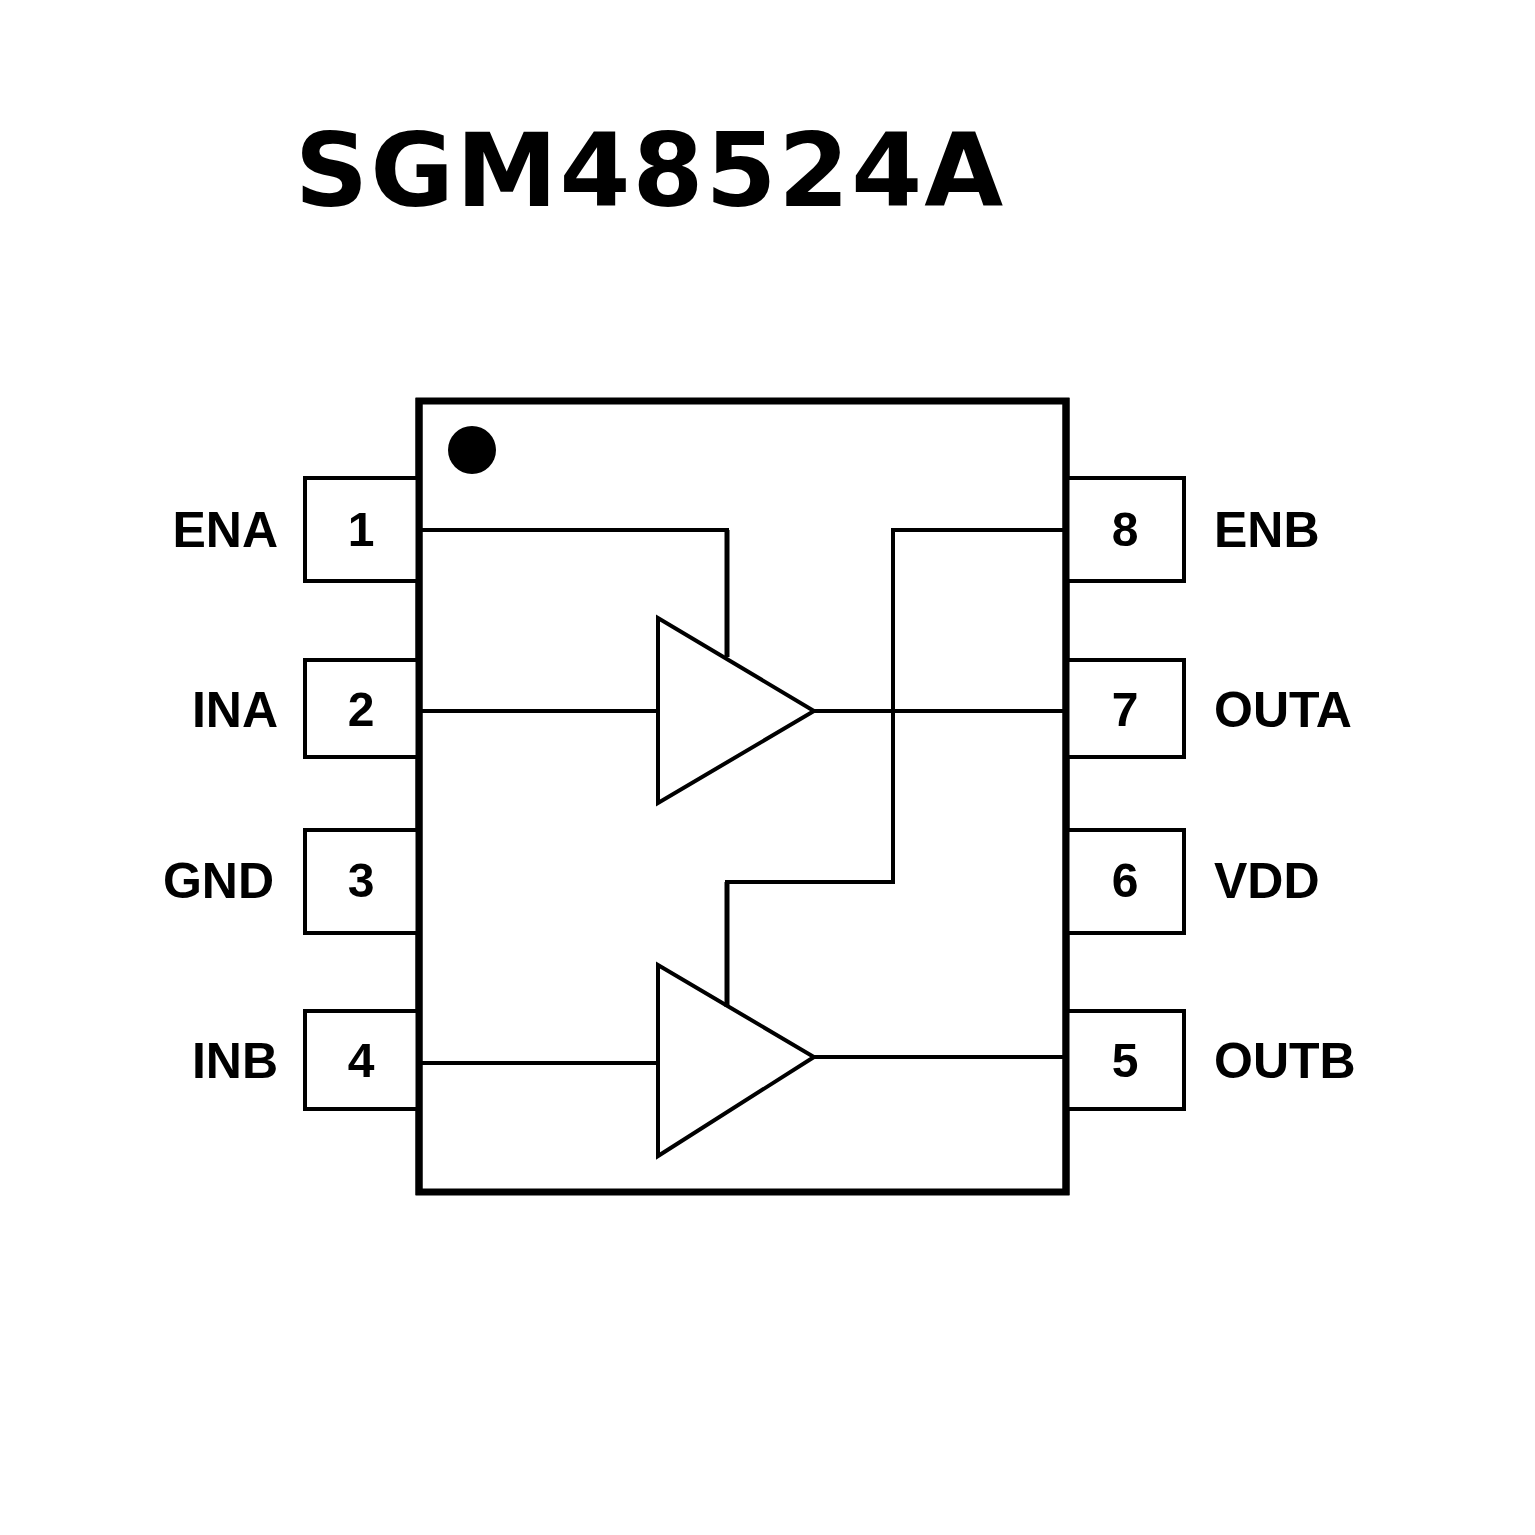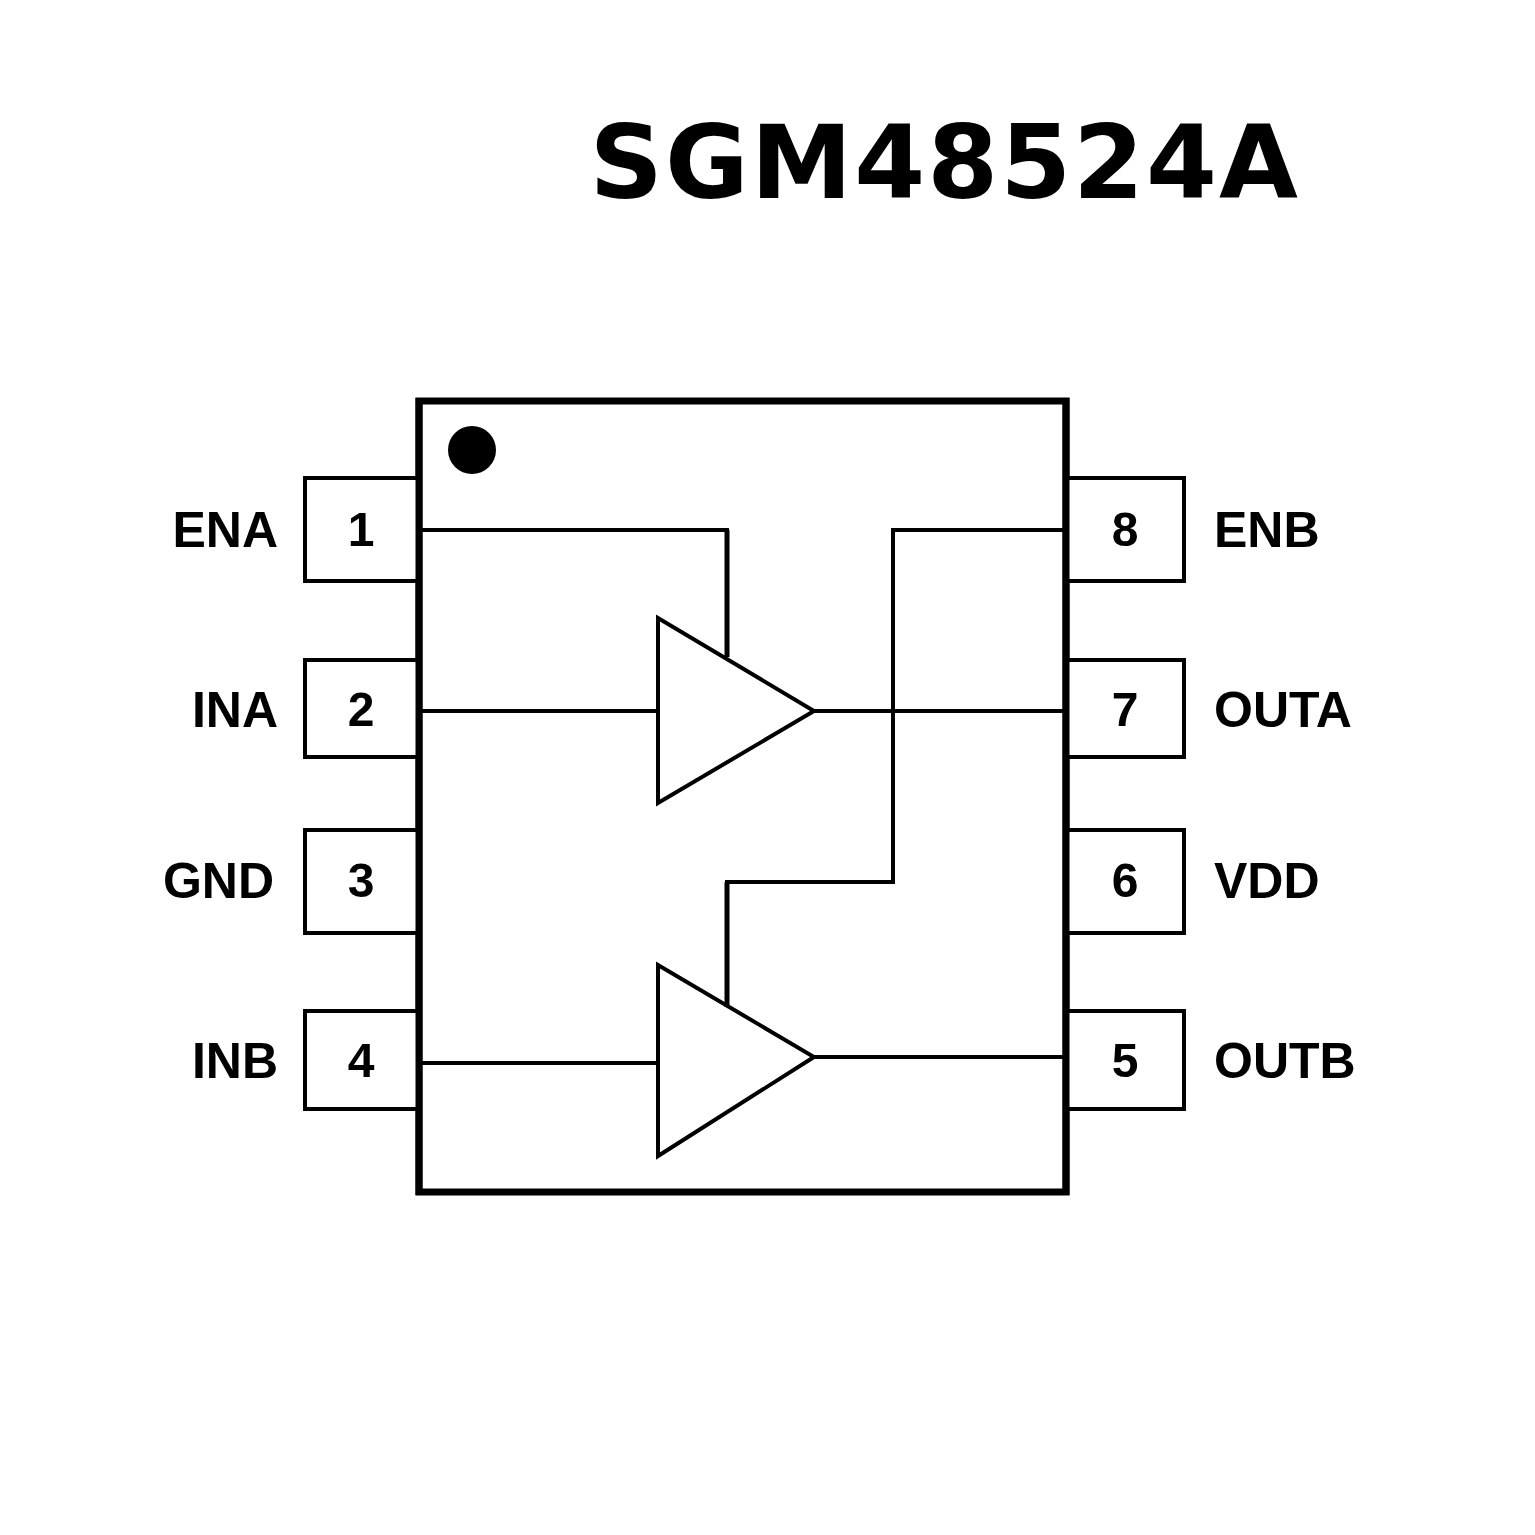--- a/index.html
+++ b/index.html
@@ -1,18 +1,18 @@
 <!DOCTYPE html>
 <html><head>
   <meta charset="utf-8">
   <style>
     html, body { margin: 0; padding: 0; background: #ffffff; }
     body { width: 1535px; height: 1535px; position: relative; overflow: hidden; }
     .title {
-      position: absolute; left: 0; top: 112px; width: 1300px; text-align: right;
+      position: absolute; left: 0; top: 120px; width: 1300px; text-align: center;
       font-family: "DejaVu Sans", sans-serif; font-weight: bold; font-size: 102px;
       color: #000; letter-spacing: 2px; line-height: 1;
     }
     svg { position: absolute; left: 0; top: 0; }
     .pin-label {
       font-family: "Liberation Sans", sans-serif; font-weight: bold; font-size: 50px; fill: #000;
     }
     .pin-num {
       font-family: "Liberation Sans", sans-serif; font-weight: bold; font-size: 48px; fill: #000;
     }

